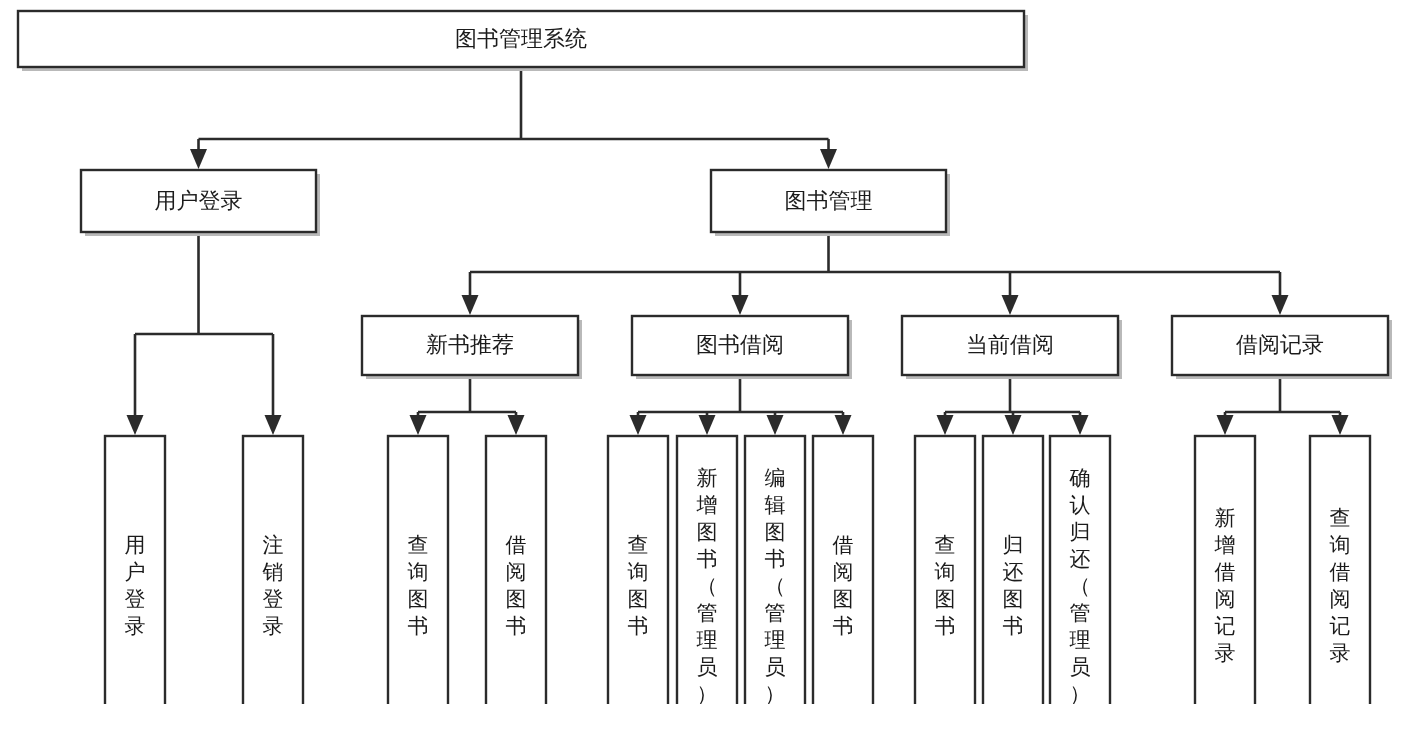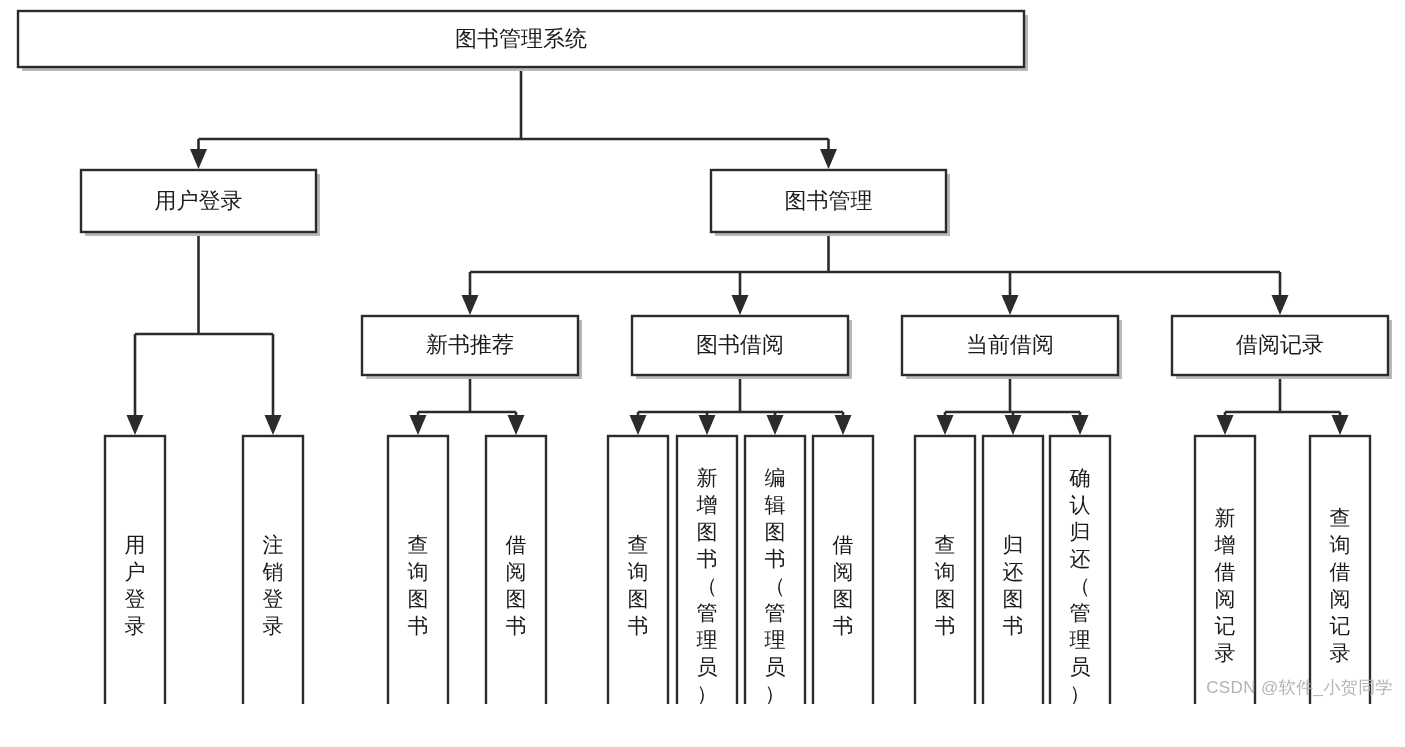--- a/index.html
+++ b/index.html
@@ -214,14 +214,13 @@
         <g>
           <rect x="1195" y="436" width="60" height="298" class="node-rect"></rect>
           <text x="1225" class="node-label-v"><tspan x="1225" y="525.06">新</tspan><tspan x="1225" y="552.06">增</tspan><tspan x="1225" y="579.06">借</tspan><tspan x="1225" y="606.06">阅</tspan><tspan x="1225" y="633.06">记</tspan><tspan x="1225" y="660.06">录</tspan></text>
         </g>
         <g>
           <rect x="1310" y="436" width="60" height="298" class="node-rect"></rect>
           <text x="1340" class="node-label-v"><tspan x="1340" y="525.06">查</tspan><tspan x="1340" y="552.06">询</tspan><tspan x="1340" y="579.06">借</tspan><tspan x="1340" y="606.06">阅</tspan><tspan x="1340" y="633.06">记</tspan><tspan x="1340" y="660.06">录</tspan></text>
         </g>
       </g>
   </svg>
-  <div class="watermark">CSDN @软件_小贺同学</div>
 </div>
 
 </body></html>

